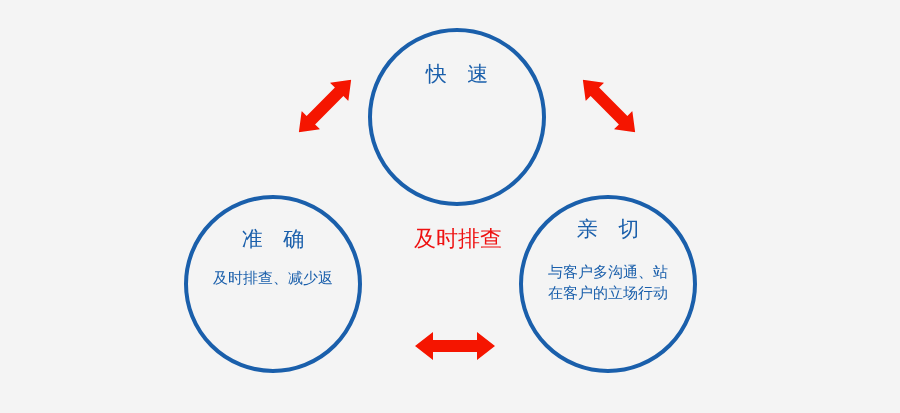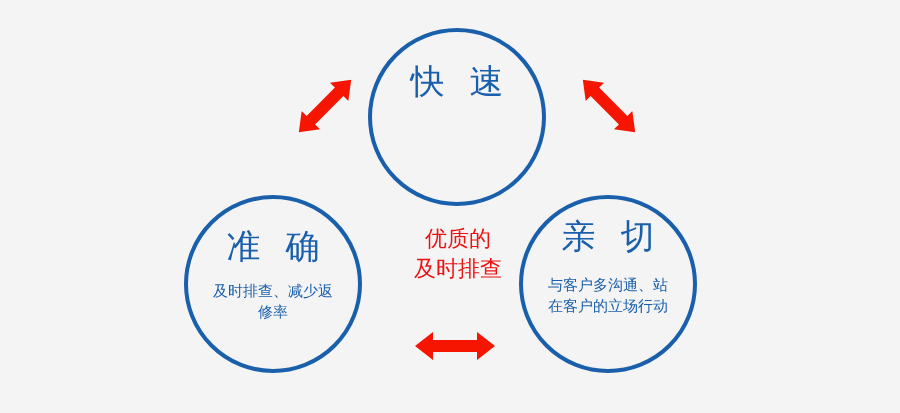--- a/index.html
+++ b/index.html
@@ -33,21 +33,21 @@
     flex-direction: column;
     align-items: center;
     justify-content: flex-start;
   }
   .node-top  { left: 368px; top: 28px; }
   .node-left { left: 184px; top: 195px; }
   .node-right{ left: 519px; top: 195px; }
 
   .node-title {
     color: #1a5fab;
-    font-size: 34px;
+    font-size: 21px;
     line-height: 1;
     letter-spacing: 7px;
     text-indent: 7px;
     font-weight: 400;
     white-space: nowrap;
   }
   .node-top  .node-title { margin-top: 32px; }
   .node-left .node-title { margin-top: 30px; }
   .node-right .node-title{ margin-top: 20px; }
 
@@ -93,34 +93,32 @@
 <div id="diagram">
 
   <div class="node node-top">
     <div class="node-title">快 速</div>
   </div>
 
   <div class="node node-left">
     <div class="node-title">准 确</div>
     <div class="node-desc">
       <span class="line">及时排查、减少返</span>
-      <span class="line">修率</span>
     </div>
   </div>
 
   <div class="node node-right">
     <div class="node-title">亲 切</div>
     <div class="node-desc">
       <span class="line">与客户多沟通、站</span>
       <span class="line">在客户的立场行动</span>
     </div>
   </div>
 
   <div class="center-caption">
-    <span class="line">优质的</span>
     <span class="line">及时排查</span>
   </div>
 
   <div class="arrow arrow-left-up">
     <span>
       <svg width="74" height="26" viewBox="0 0 74 26" aria-hidden="true">
         <polygon points="0,13 17,0 17,7 57,7 57,0 74,13 57,26 57,19 17,19 17,26" fill="#f51500"></polygon>
       </svg>
     </span>
   </div>

